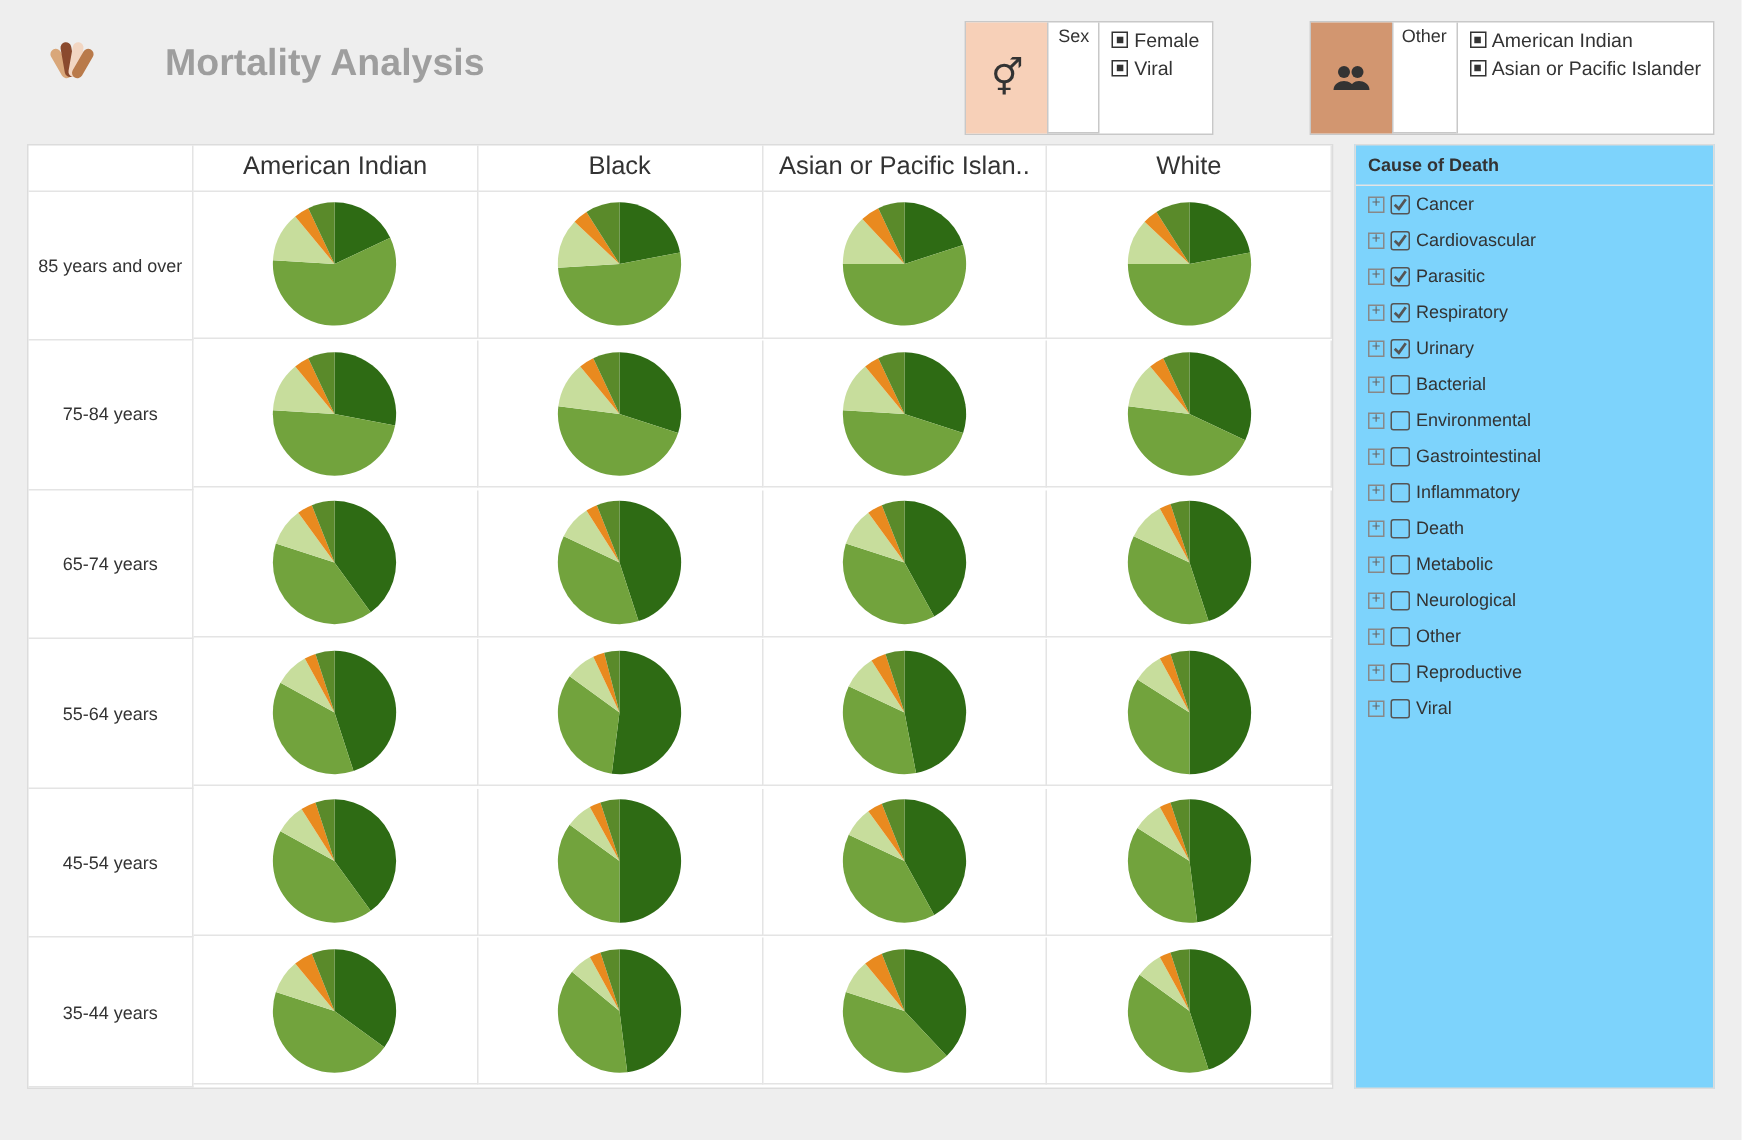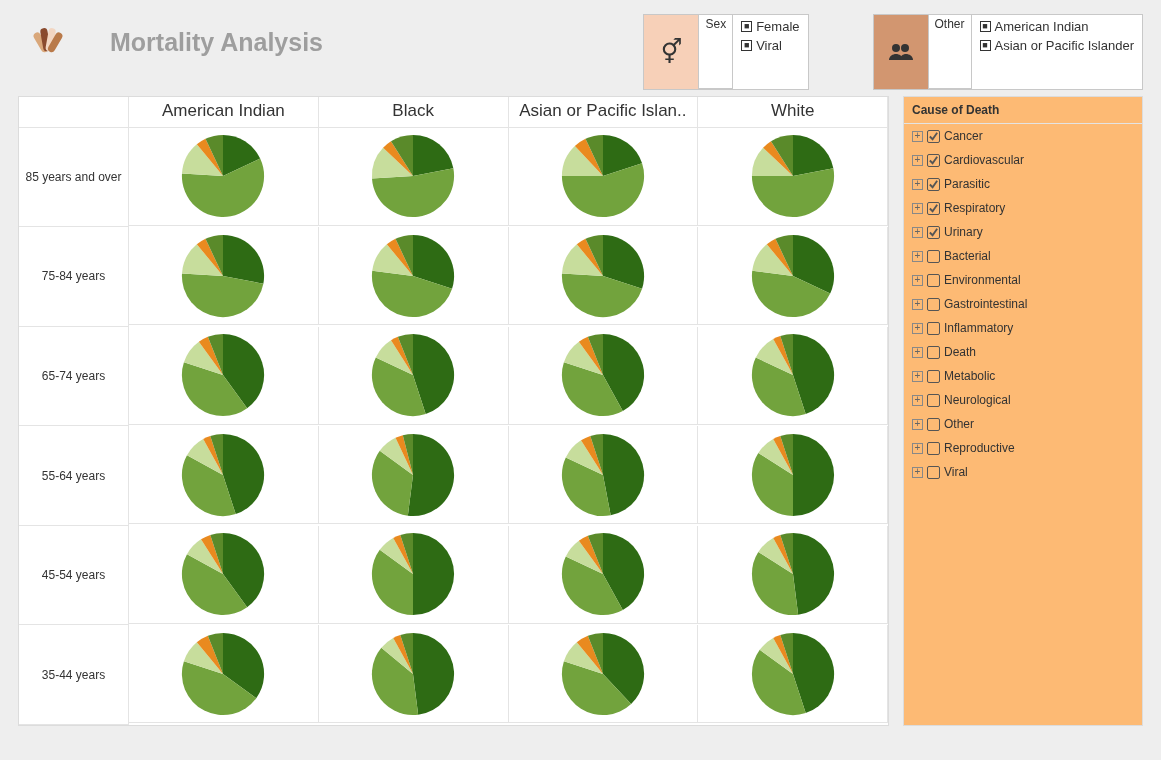--- a/index.html
+++ b/index.html
@@ -98,21 +98,21 @@
     text-align: right;
     padding: 0 6px;
   }
   .chartcell {
     height: 98px;
     display:flex; align-items:center; justify-content:center;
   }
 
   .side {
     width: 240px;
-    background: #fdba74;
+    background: #7dd3fc;
     border: 1px solid #dcdcdc;
     font-size: 12px;
     padding-bottom: 6px;
     height: 630px;
   }
   .side-title {
     padding: 6px 8px;
     font-weight: 700;
     border-bottom: 1px solid #e4e4e4;
   }

